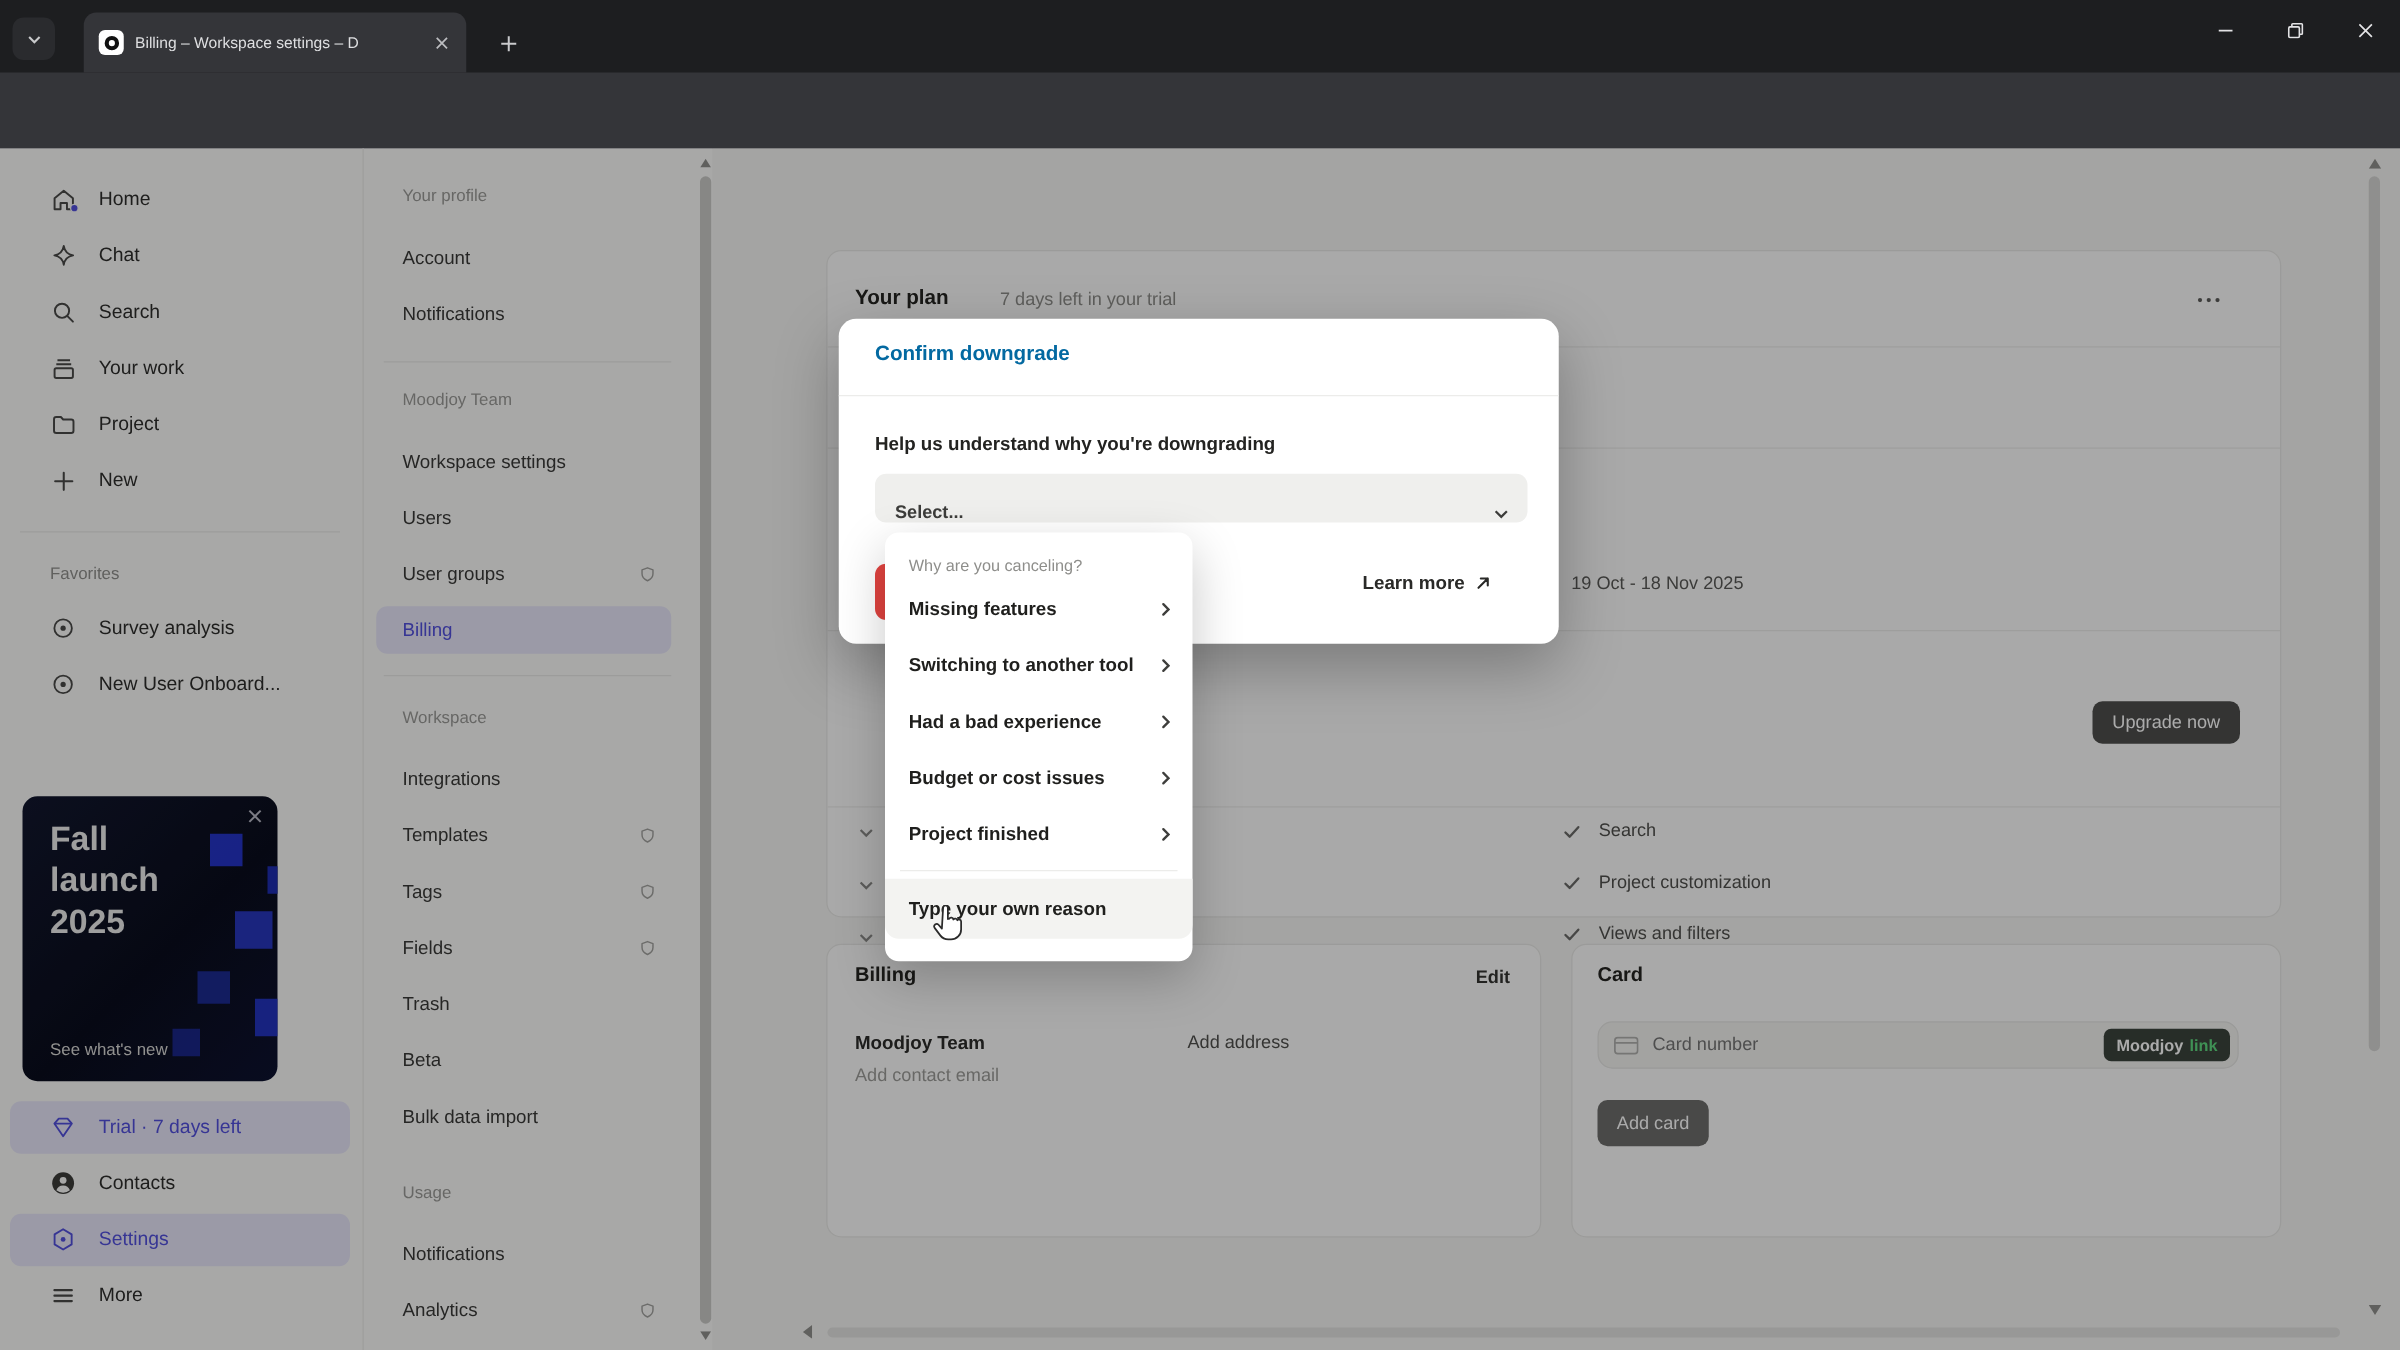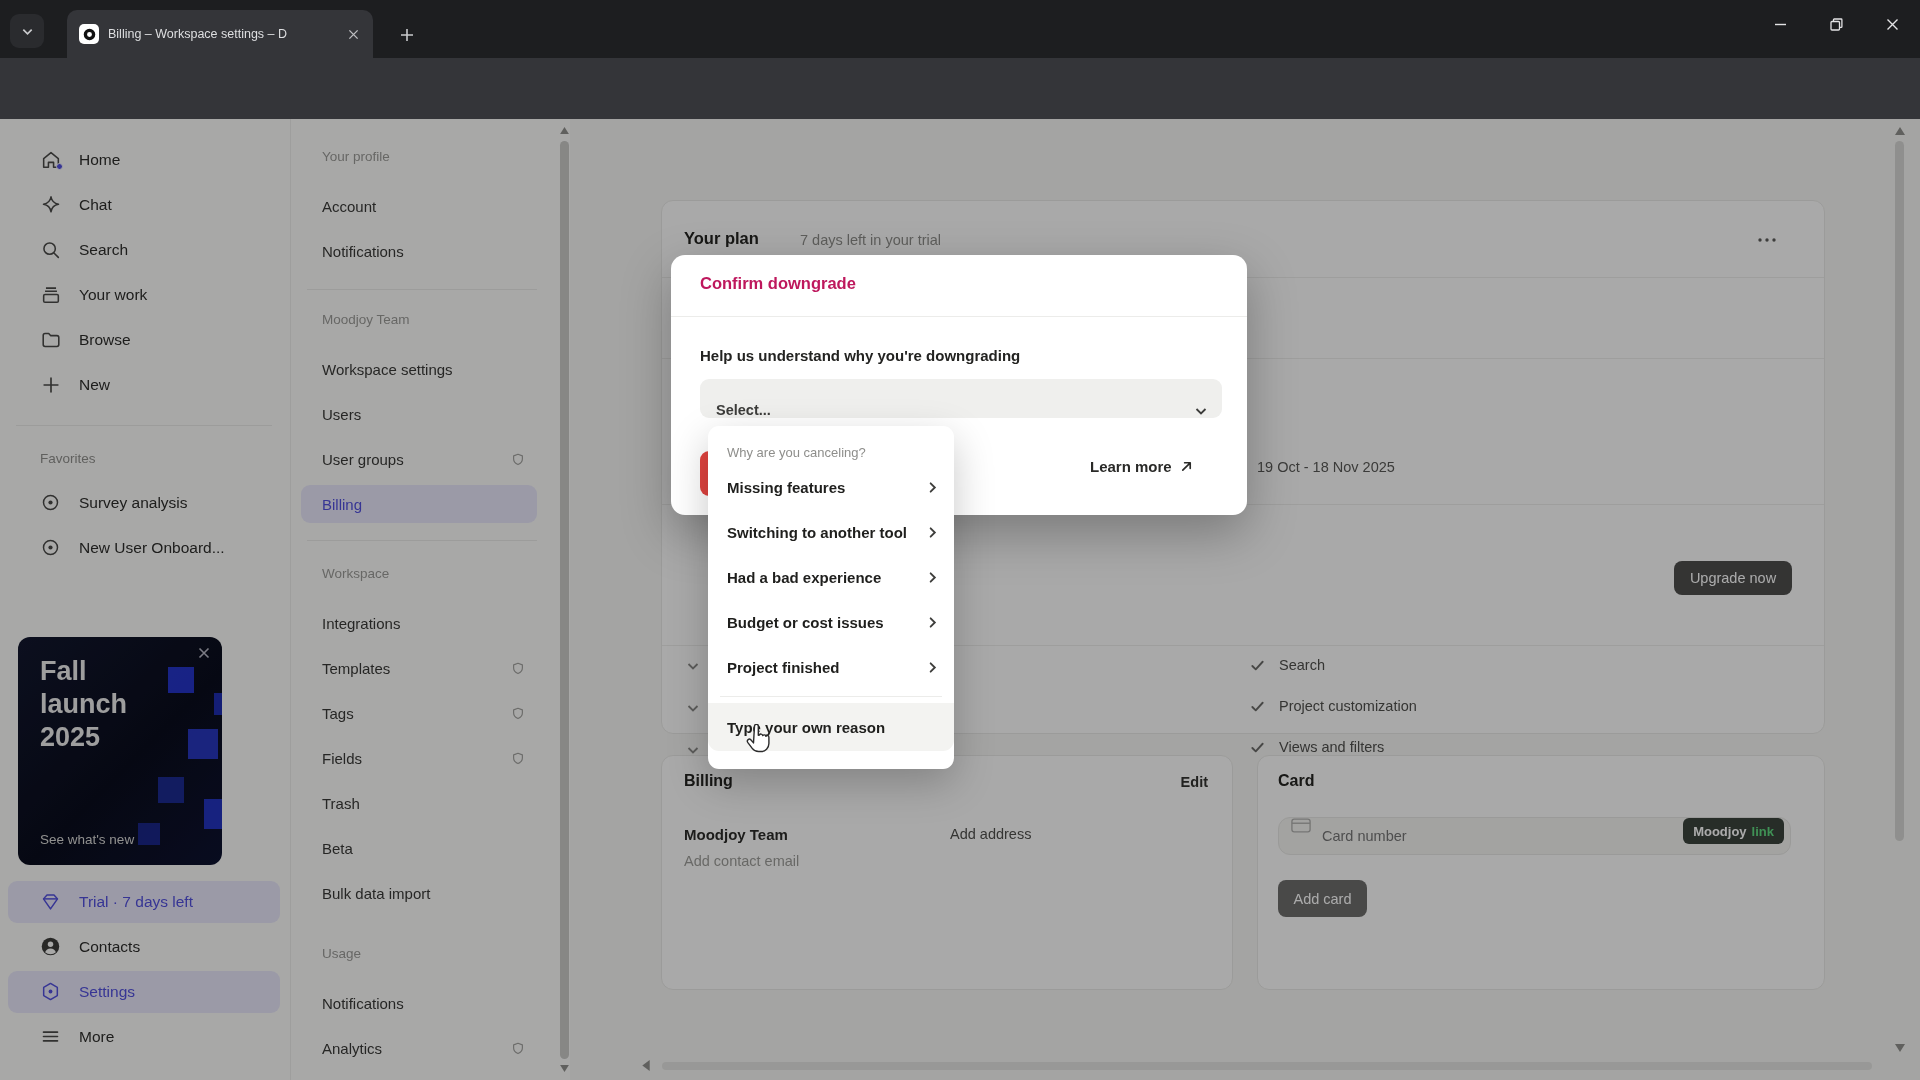--- a/index.html
+++ b/index.html
@@ -70,21 +70,21 @@
   .card{position:absolute;background:#fdfdfc;border:1px solid #e8e8e6;border-radius:12px;}
   .hline{position:absolute;height:1px;background:#ececea;left:0;right:0;}
   .btn-dark{position:absolute;border-radius:8px;color:#fff;font-size:14.5px;font-weight:400;
     display:flex;align-items:center;justify-content:center;}
   .feat{position:absolute;display:flex;align-items:center;gap:14px;color:#4f4f4d;font-size:14.5px;}
   .chev-muted{color:#8a8a88;}
 
   
   #modal{position:absolute;left:671px;top:136px;width:576px;height:260px;background:#fff;border-radius:14px;
     box-shadow:0 18px 50px rgba(0,0,0,.28);z-index:50;}
-  #modal-title{position:absolute;left:29px;top:19px;font-size:16.5px;font-weight:700;color:#be185d;}
+  #modal-title{position:absolute;left:29px;top:19px;font-size:16.5px;font-weight:700;color:#0369a1;}
   #modal-div{position:absolute;left:0;right:0;top:61px;height:1px;background:#ececea;}
   #modal-q{position:absolute;left:29px;top:92px;font-size:15px;font-weight:600;color:#232321;}
   #modal-select{position:absolute;left:29px;top:124px;width:522px;height:39px;background:#efefed;border-radius:9px;
     display:flex;align-items:flex-end;justify-content:space-between;padding:0 14px 0 16px;font-size:14.5px;font-weight:600;color:#3c3c3a;}
   #modal-danger{position:absolute;left:29px;top:196px;width:112px;height:45px;border-radius:9px;background:#e0433f;}
   #learnmore{position:absolute;left:419px;top:203px;display:flex;align-items:center;gap:8px;
     font-size:15px;font-weight:600;color:#2a2a28;}
 
   
   #menu{position:absolute;left:708px;top:307px;width:246px;height:343px;background:#fff;border-radius:11px;
@@ -245,21 +245,21 @@
           </svg>
       </span>
       <span>Your work</span>
     </div>
     <div class="srow" style="top:200px">
       <span class="ic">
         <svg width="22" height="22" viewBox="0 0 24 24" fill="none" stroke="currentColor" stroke-width="1.7">
             <path d="M3.5 7a2 2 0 012-2h4l2 2.2h7a2 2 0 012 2V17a2 2 0 01-2 2h-13a2 2 0 01-2-2z" stroke-linejoin="round"></path>
           </svg>
       </span>
-      <span>Browse</span>
+      <span>Project</span>
     </div>
     <div class="srow" style="top:245px">
       <span class="ic">
         <svg width="22" height="22" viewBox="0 0 24 24" stroke="currentColor" stroke-width="1.8">
             <path d="M12 4.5v15M4.5 12h15" stroke-linecap="round"></path>
           </svg>
       </span>
       <span>New</span>
     </div>
 
@@ -495,21 +495,21 @@
     <section class="card" style="left:91px;top:636px;width:572px;height:235px">
       <div class="abs" style="left:22px;top:16px;font-size:16px;font-weight:700;color:#242422">Billing</div>
       <div class="abs" style="right:24px;top:18px;font-size:14.5px;font-weight:600;color:#333331">Edit</div>
       <div class="abs" style="left:22px;top:70px;font-size:15px;font-weight:600;color:#2c2c2a">Moodjoy Team</div>
       <div class="abs" style="left:288px;top:70px;font-size:14.5px;color:#4f4f4d">Add address</div>
       <div class="abs" style="left:22px;top:97px;font-size:14.5px;color:#9c9c99">Add contact email</div>
     </section>
 
     <section class="card" style="left:687px;top:636px;width:568px;height:235px">
       <div class="abs" style="left:20px;top:16px;font-size:16px;font-weight:700;color:#242422">Card</div>
-      <div class="abs" style="left:20px;top:61px;width:513px;height:38px;background:#f3f3f1;border:1px solid #e6e6e4;border-radius:12px;display:flex;padding:0 6px 0 12px">
+      <div class="abs" style="left:20px;top:61px;width:513px;height:38px;background:#f3f3f1;border:1px solid #e6e6e4;border-radius:12px;display:flex;align-items:center;padding:0 6px 0 12px">
         <svg width="20" height="15" viewBox="0 0 22 16" fill="none" stroke="#b0b0ae" stroke-width="1.5">
             <rect x="1" y="1" width="20" height="14" rx="2.5"></rect>
             <path d="M1 5.5h20"></path>
           </svg>
         <input style="border: none; outline: none; background: transparent; flex: 1 1 0%; margin-left: 9px; font-size: 14.5px; color: rgb(58, 58, 56); font-family: inherit;" placeholder="Card number">
         <span style="background:#3b443d;border-radius:6px;height:26px;display:flex;align-items:center;padding:0 10px;gap:5px;font-size:13px">
           <b style="color:#fff">Moodjoy</b>
           <span style="color:#5fd97f;font-weight:600">link</span>
         </span>
       </div>

